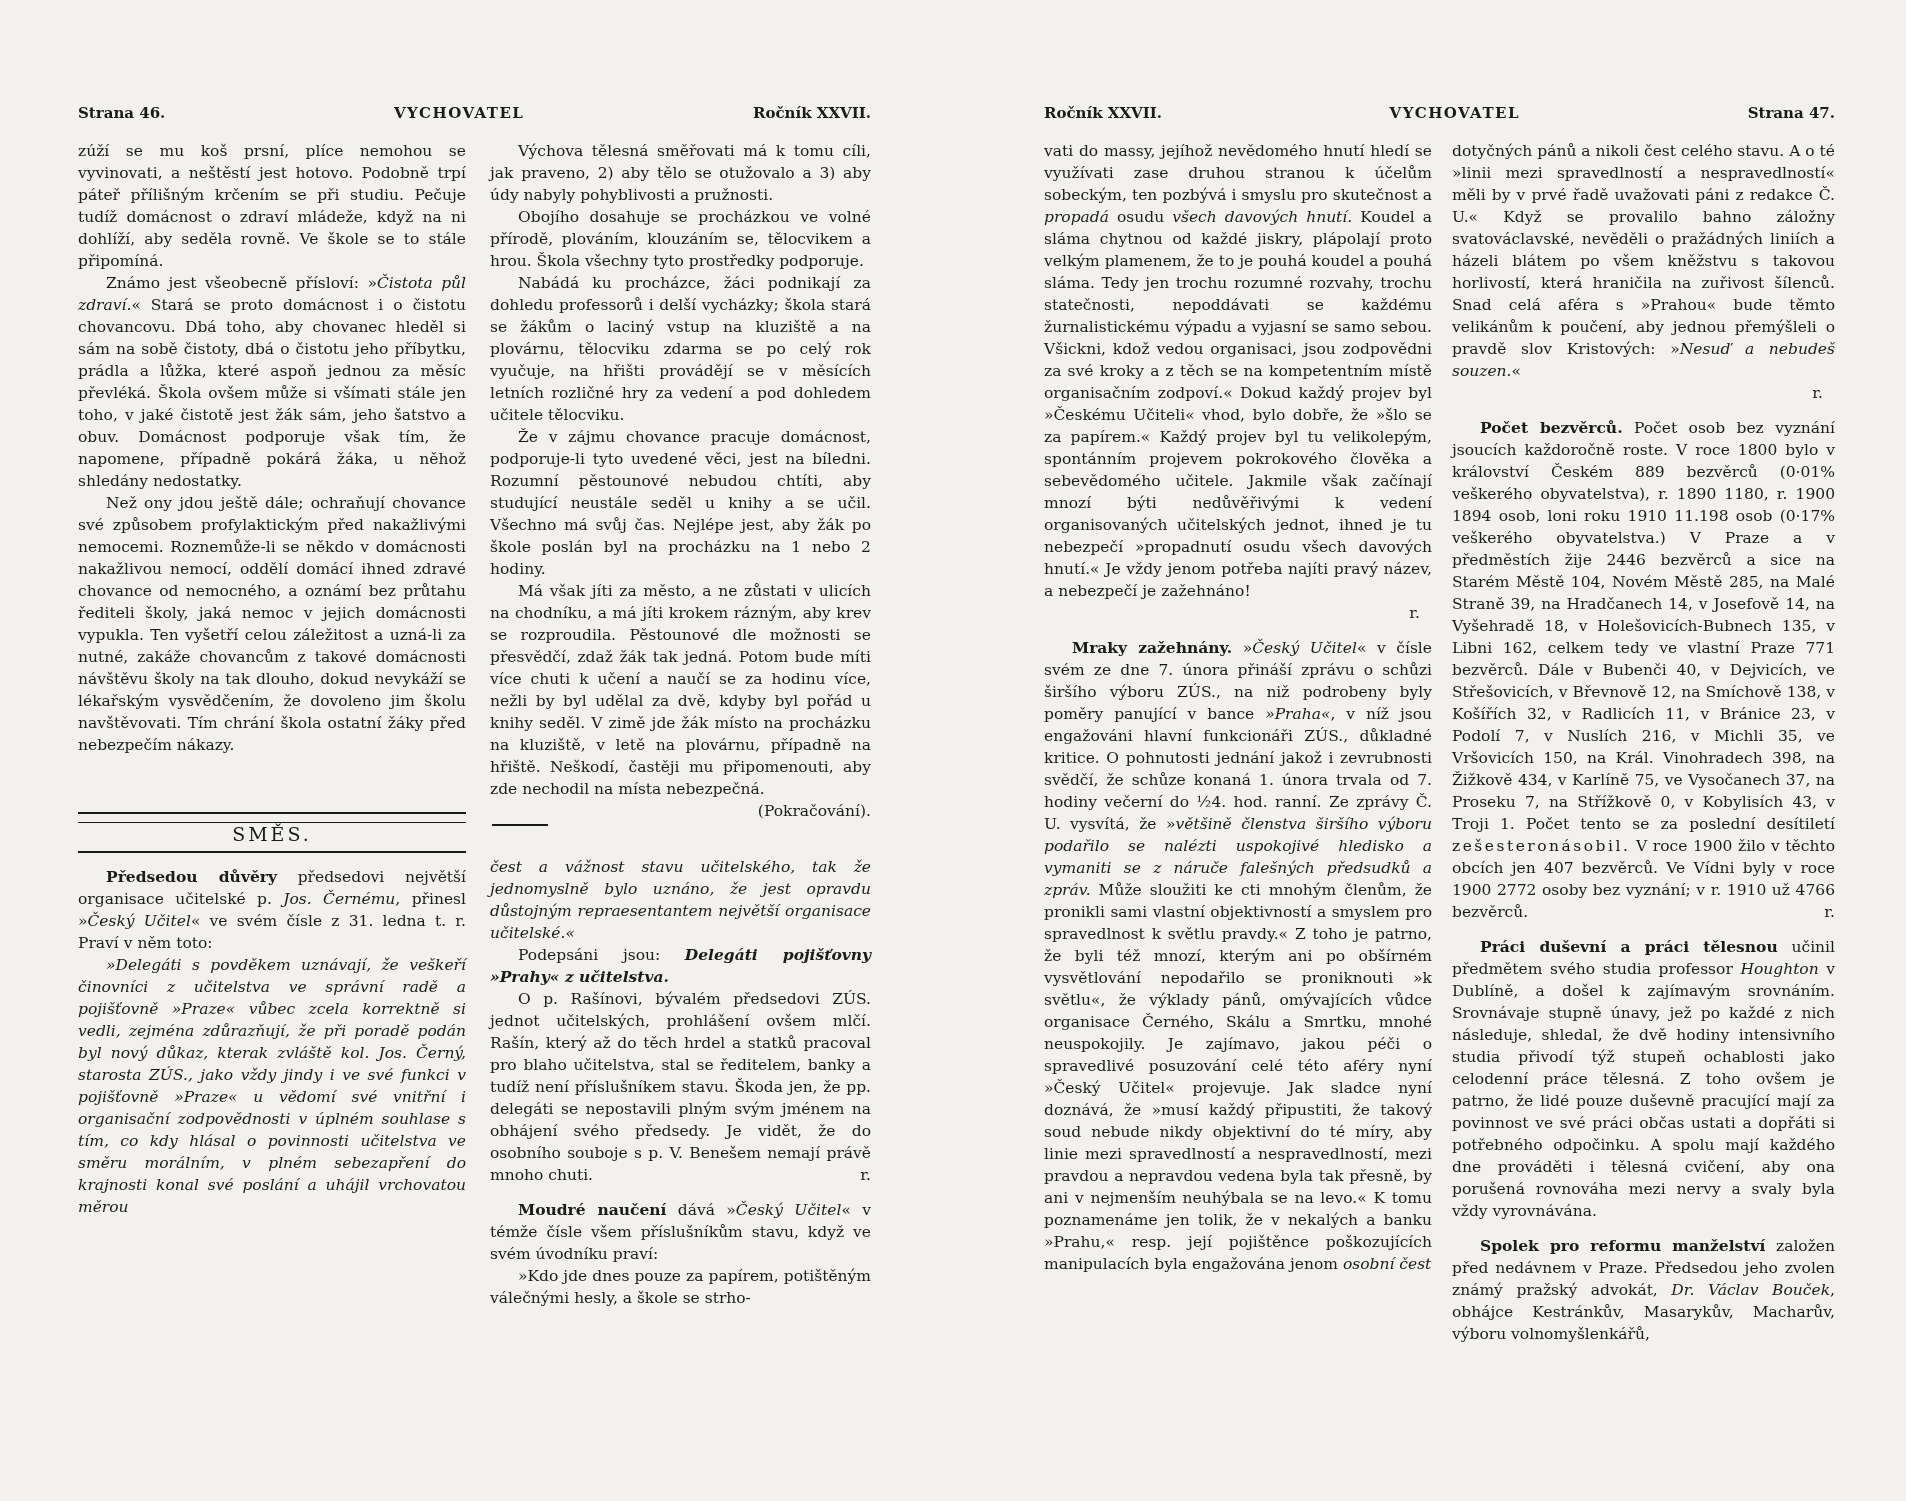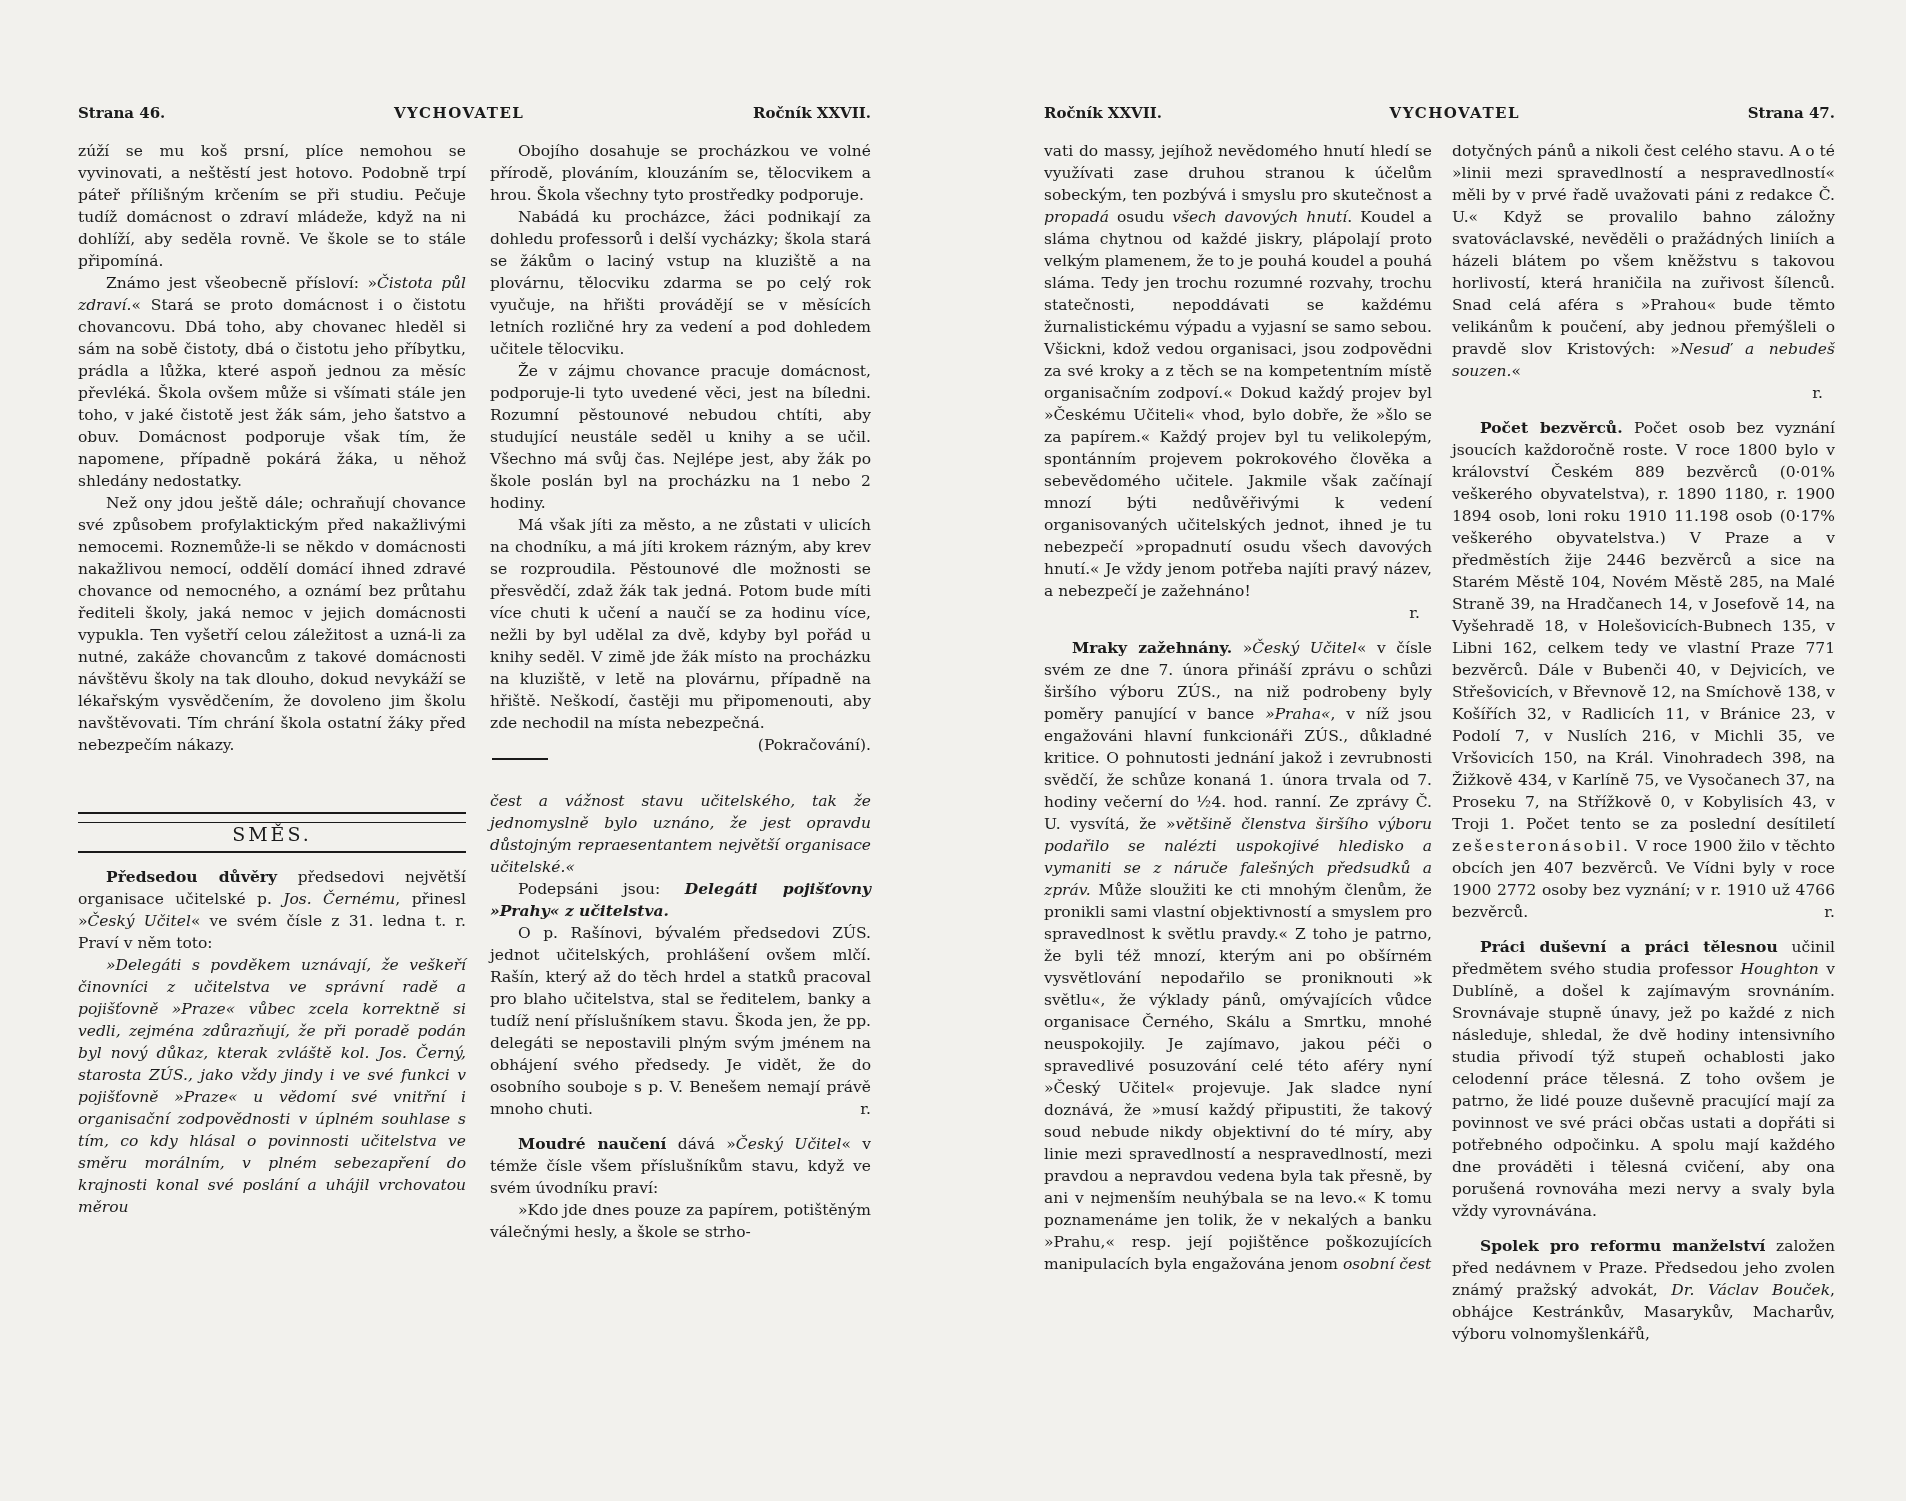--- a/index.html
+++ b/index.html
@@ -61,20 +61,21 @@
       <div class="para ind"><span>Známo jest všeobecně přísloví: »</span><span class="i">Čistota půl zdraví.</span><span>« Stará se proto domácnost i o čistotu chovancovu. Dbá toho, aby chovanec hleděl si sám na sobě čistoty, dbá o čistotu jeho příbytku, prádla a lůžka, které aspoň jednou za měsíc převléká. Škola ovšem může si všímati stále jen toho, v jaké čistotě jest žák sám, jeho šatstvo a obuv. Domácnost podporuje však tím, že napomene, případně pokárá žáka, u něhož shledány nedostatky.</span></div>
       <div class="para ind"><span>Než ony jdou ještě dále; ochraňují chovance své způsobem profylaktickým před nakažlivými nemocemi. Roznemůže-li se někdo v domácnosti nakažlivou nemocí, oddělí domácí ihned zdravé chovance od nemocného, a oznámí bez průtahu řediteli školy, jaká nemoc v jejich domácnosti vypukla. Ten vyšetří celou záležitost a uzná-li za nutné, zakáže chovancům z takové domácnosti návštěvu školy na tak dlouho, dokud nevykáží se lékařským vysvědčením, že dovoleno jim školu navštěvovati. Tím chrání škola ostatní žáky před nebezpečím nákazy.</span></div>
       <div class="rule r1"></div>
       <div class="rule r2"></div>
       <div class="smes">SMĚS.</div>
       <div class="rule r3"></div>
       <div class="para ind lead"><span class="b">Předsedou důvěry</span><span> předsedovi největší organisace učitelské p. </span><span class="i">Jos. Černému</span><span>, přinesl »</span><span class="i">Český Učitel</span><span>« ve svém čísle z 31. ledna t. r. Praví v něm toto:</span></div>
       <div class="para ind"><span class="i">»Delegáti s povděkem uznávají, že veškeří činovníci z učitelstva ve správní radě a pojišťovně »Praze« vůbec zcela korrektně si vedli, zejména zdůrazňují, že při poradě podán byl nový důkaz, kterak zvláště kol. Jos. Černý, starosta ZÚS., jako vždy jindy i ve své funkci v pojišťovně »Praze« u vědomí své vnitřní i organisační zodpovědnosti v úplném souhlase s tím, co kdy hlásal o povinnosti učitelstva ve směru morálním, v plném sebezapření do krajnosti konal své poslání a uhájil vrchovatou měrou</span></div>
     </div>
   <div class="col" id="col-0-1">
+      <div class="para ind"><span>Výchova tělesná směřovati má k tomu cíli, jak praveno, 2) aby tělo se otužovalo a 3) aby údy nabyly pohyblivosti a pružnosti.</span></div>
       <div class="para ind"><span>Obojího dosahuje se procházkou ve volné přírodě, plováním, klouzáním se, tělocvikem a hrou. Škola všechny tyto prostředky podporuje.</span></div>
       <div class="para ind"><span>Nabádá ku procházce, žáci podnikají za dohledu professorů i delší vycházky; škola stará se žákům o laciný vstup na kluziště a na plovárnu, tělocviku zdarma se po celý rok vyučuje, na hřišti provádějí se v měsících letních rozličné hry za vedení a pod dohledem učitele tělocviku.</span></div>
       <div class="para ind"><span>Že v zájmu chovance pracuje domácnost, podporuje-li tyto uvedené věci, jest na bíledni. Rozumní pěstounové nebudou chtíti, aby studující neustále seděl u knihy a se učil. Všechno má svůj čas. Nejlépe jest, aby žák po škole poslán byl na procházku na 1 nebo 2 hodiny.</span></div>
       <div class="para ind"><span>Má však jíti za město, a ne zůstati v ulicích na chodníku, a má jíti krokem rázným, aby krev se rozproudila. Pěstounové dle možnosti se přesvědčí, zdaž žák tak jedná. Potom bude míti více chuti k učení a naučí se za hodinu více, nežli by byl udělal za dvě, kdyby byl pořád u knihy seděl. V zimě jde žák místo na procházku na kluziště, v letě na plovárnu, případně na hřiště. Neškodí, častěji mu připomenouti, aby zde nechodil na místa nebezpečná.</span><span class="fright">(Pokračování).</span></div>
       <div class="rule short"></div>
       <div class="para"><span class="i">čest a vážnost stavu učitelského, tak že jednomyslně bylo uznáno, že jest opravdu důstojným repraesentantem největší organisace učitelské.«</span></div>
       <div class="para ind"><span>Podepsáni jsou: </span><span class="b i">Delegáti pojišťovny »Prahy« z učitelstva.</span></div>
       <div class="para ind"><span>O p. Rašínovi, bývalém předsedovi ZÚS. jednot učitelských, prohlášení ovšem mlčí. Rašín, který až do těch hrdel a statků pracoval pro blaho učitelstva, stal se ředitelem, banky a tudíž není příslušníkem stavu. Škoda jen, že pp. delegáti se nepostavili plným svým jménem na obhájení svého předsedy. Je vidět, že do osobního souboje s p. V. Benešem nemají právě mnoho chuti.</span><span class="fright">r.</span></div>
       <div class="para ind lead"><span class="b">Moudré naučení</span><span> dává »</span><span class="i">Český Učitel</span><span>« v témže čísle všem příslušníkům stavu, když ve svém úvodníku praví:</span></div>
       <div class="para ind"><span>»Kdo jde dnes pouze za papírem, potištěným válečnými hesly, a škole se strho-</span></div>

